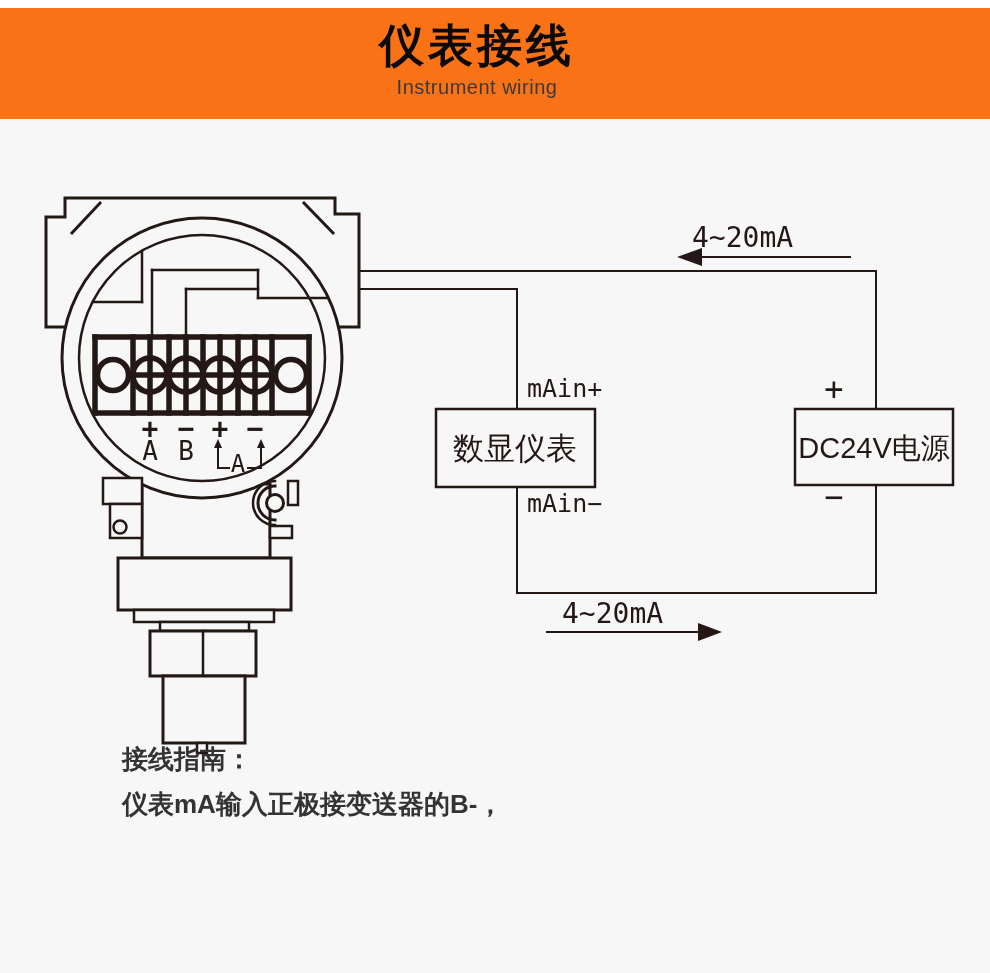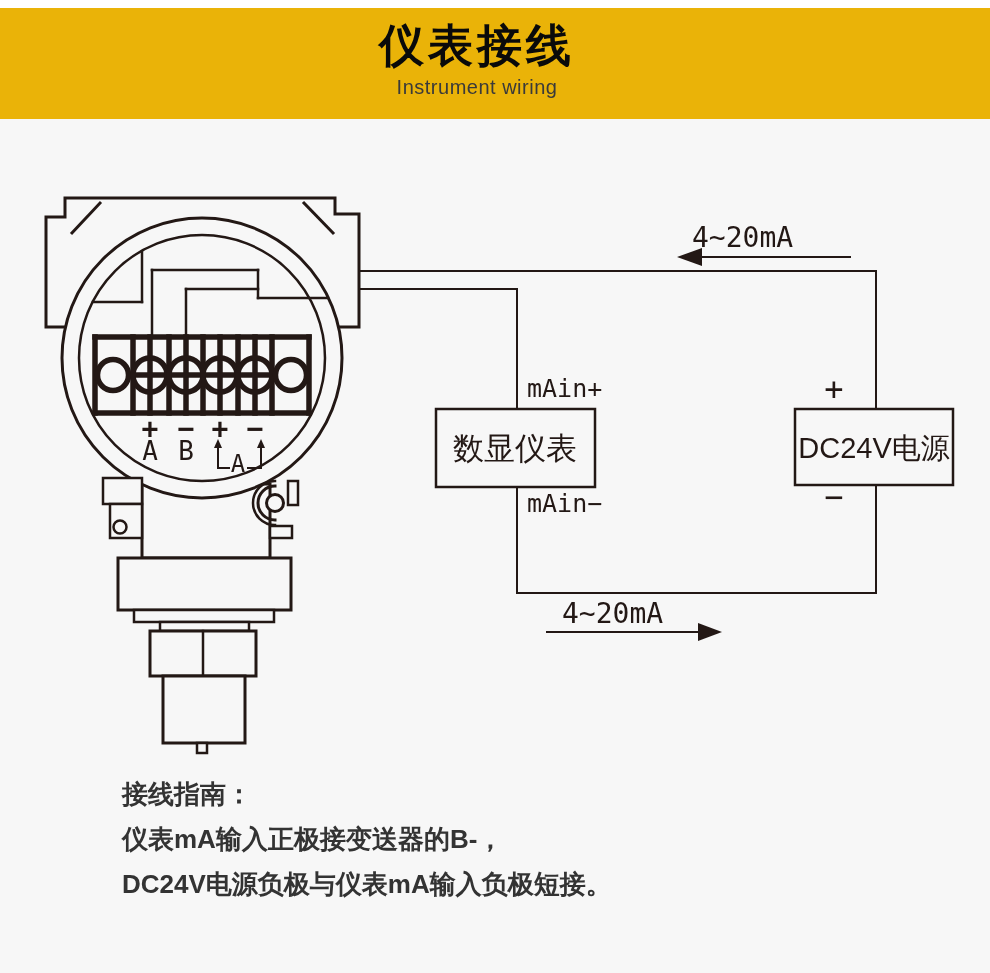--- a/index.html
+++ b/index.html
@@ -4,34 +4,34 @@
 <style>
   html,body{margin:0;padding:0;}
   body{
     width:990px;height:973px;position:relative;overflow:hidden;
     background:#f7f7f7;
     font-family:"Liberation Sans", sans-serif;
   }
   .top-strip{position:absolute;left:0;top:0;width:990px;height:8px;background:#ffffff;}
   .header-band{
     position:absolute;left:0;top:8px;width:990px;height:111px;
-    background:#eab308;text-align:center;
+    background:#f97316;text-align:center;
   }
   .header-inner{transform:translateX(-18px);padding-top:12px;}
   .page-title{
     font-size:45px;font-weight:bold;color:#0a0a0a;letter-spacing:4px;
     line-height:52px;
   }
   .page-subtitle{
     font-size:20px;color:#3a3a3a;line-height:26px;margin-top:2px;
     letter-spacing:0.5px;
   }
   .diagram-svg{position:absolute;left:0;top:0;}
   .guide{
-    position:absolute;left:122px;top:772px;
+    position:absolute;left:122px;top:737px;
     font-size:26px;line-height:45px;font-weight:600;color:#333333;
   }
   svg text{fill:#231815;}
   .t-mono{font-family:"DejaVu Sans Mono", monospace;}
   .t-cjk{font-family:"Liberation Sans", sans-serif;}
 </style>
 </head>
 <body>
 
 <div class="top-strip"></div>
@@ -159,14 +159,13 @@
       <text class="t-mono" x="834" y="508" font-size="32" text-anchor="middle">−</text>
       <text class="t-cjk" x="515" y="459" font-size="31" text-anchor="middle">数显仪表</text>
       <text class="t-cjk" x="874" y="458" font-size="29" text-anchor="middle">DC24V电源</text>
     </g>
   </g>
 </svg>
 
 <div class="guide">
   <div>接线指南：</div>
   <div>仪表mA输入正极接变送器的B-，</div>
-  <div>DC24V电源负极与仪表mA输入负极短接。</div>
 </div>
 
 </body></html>

